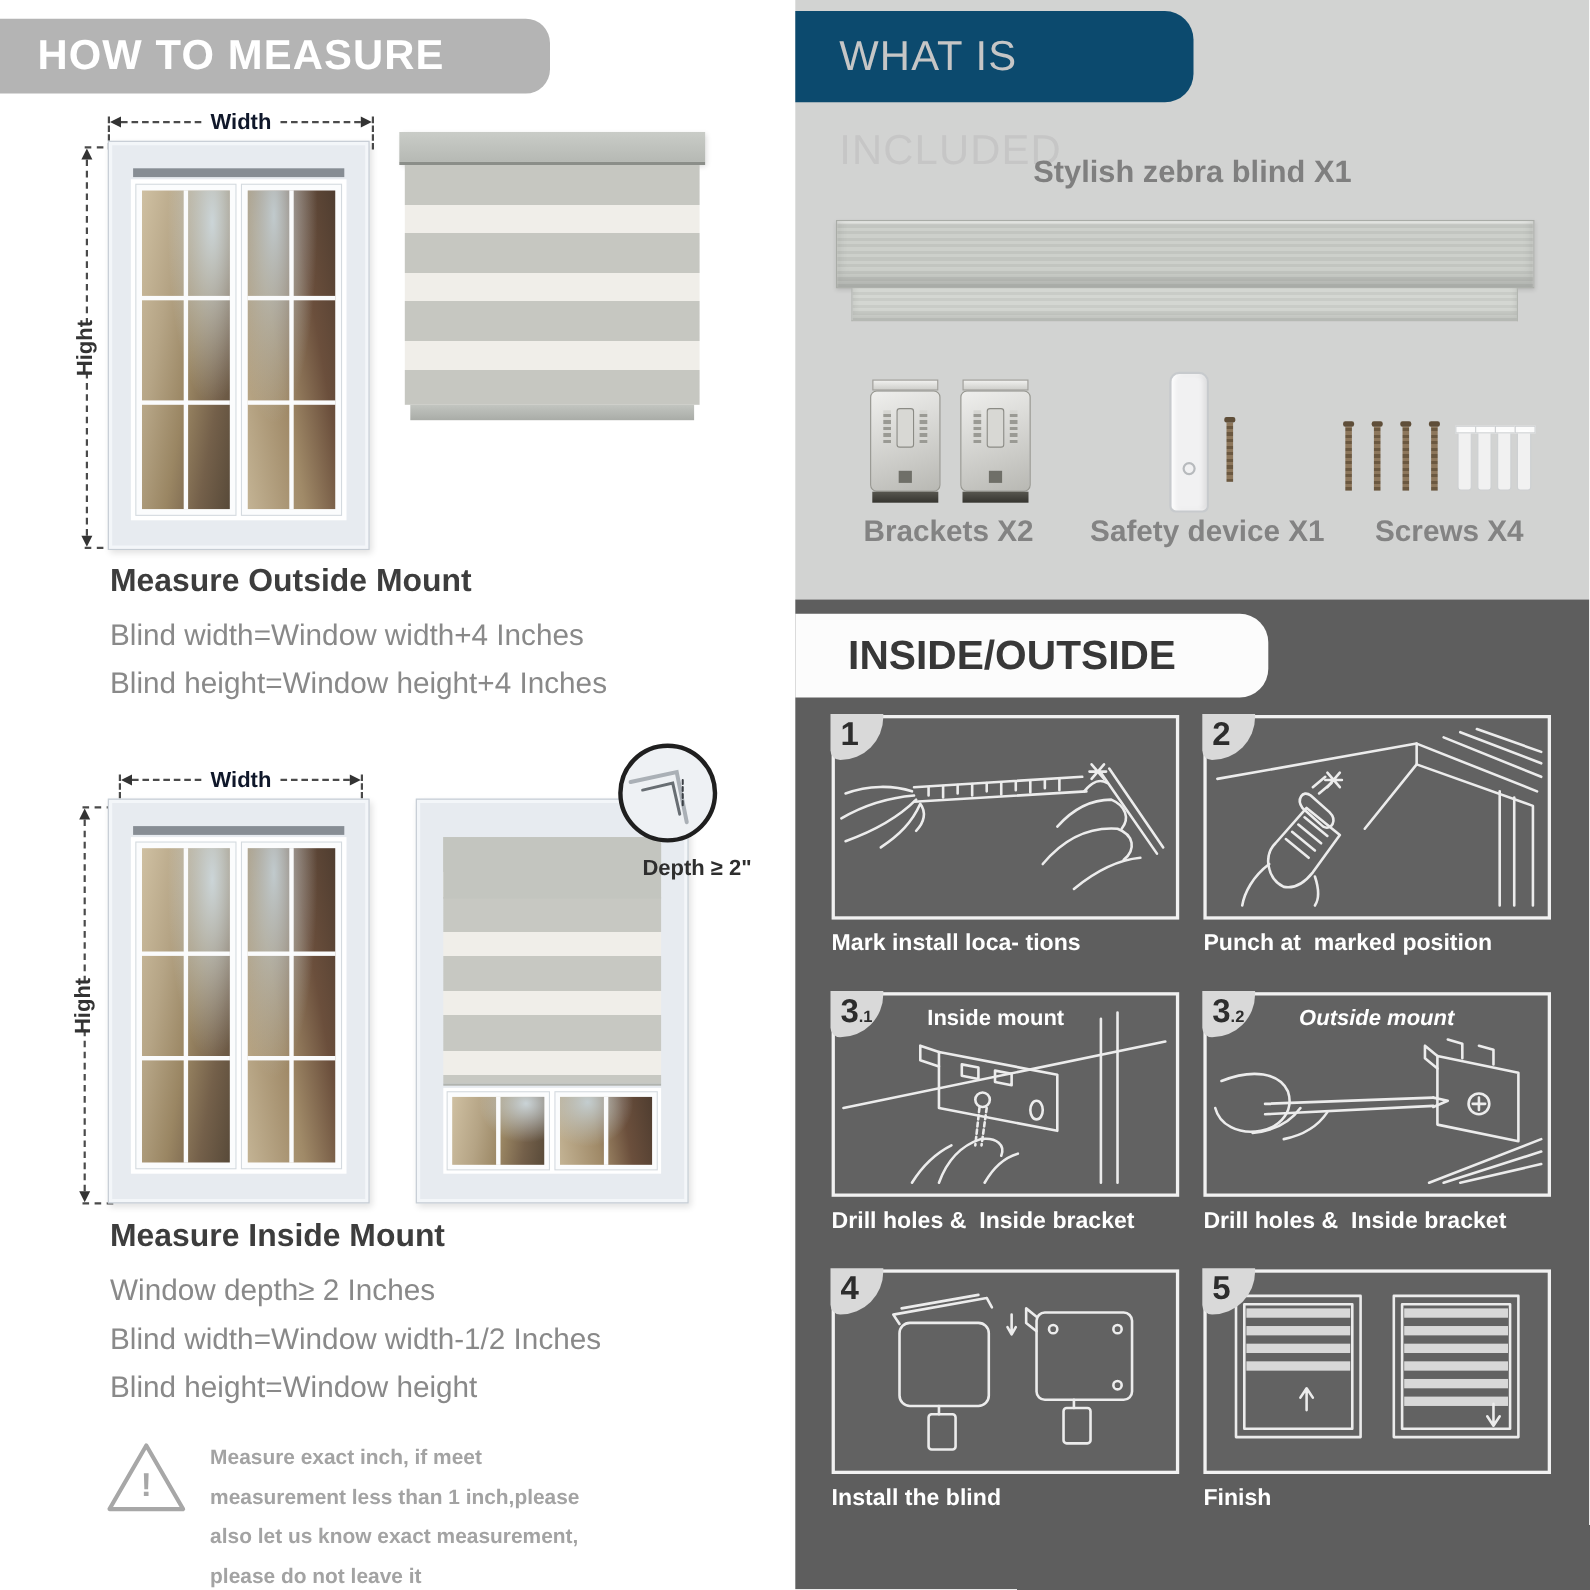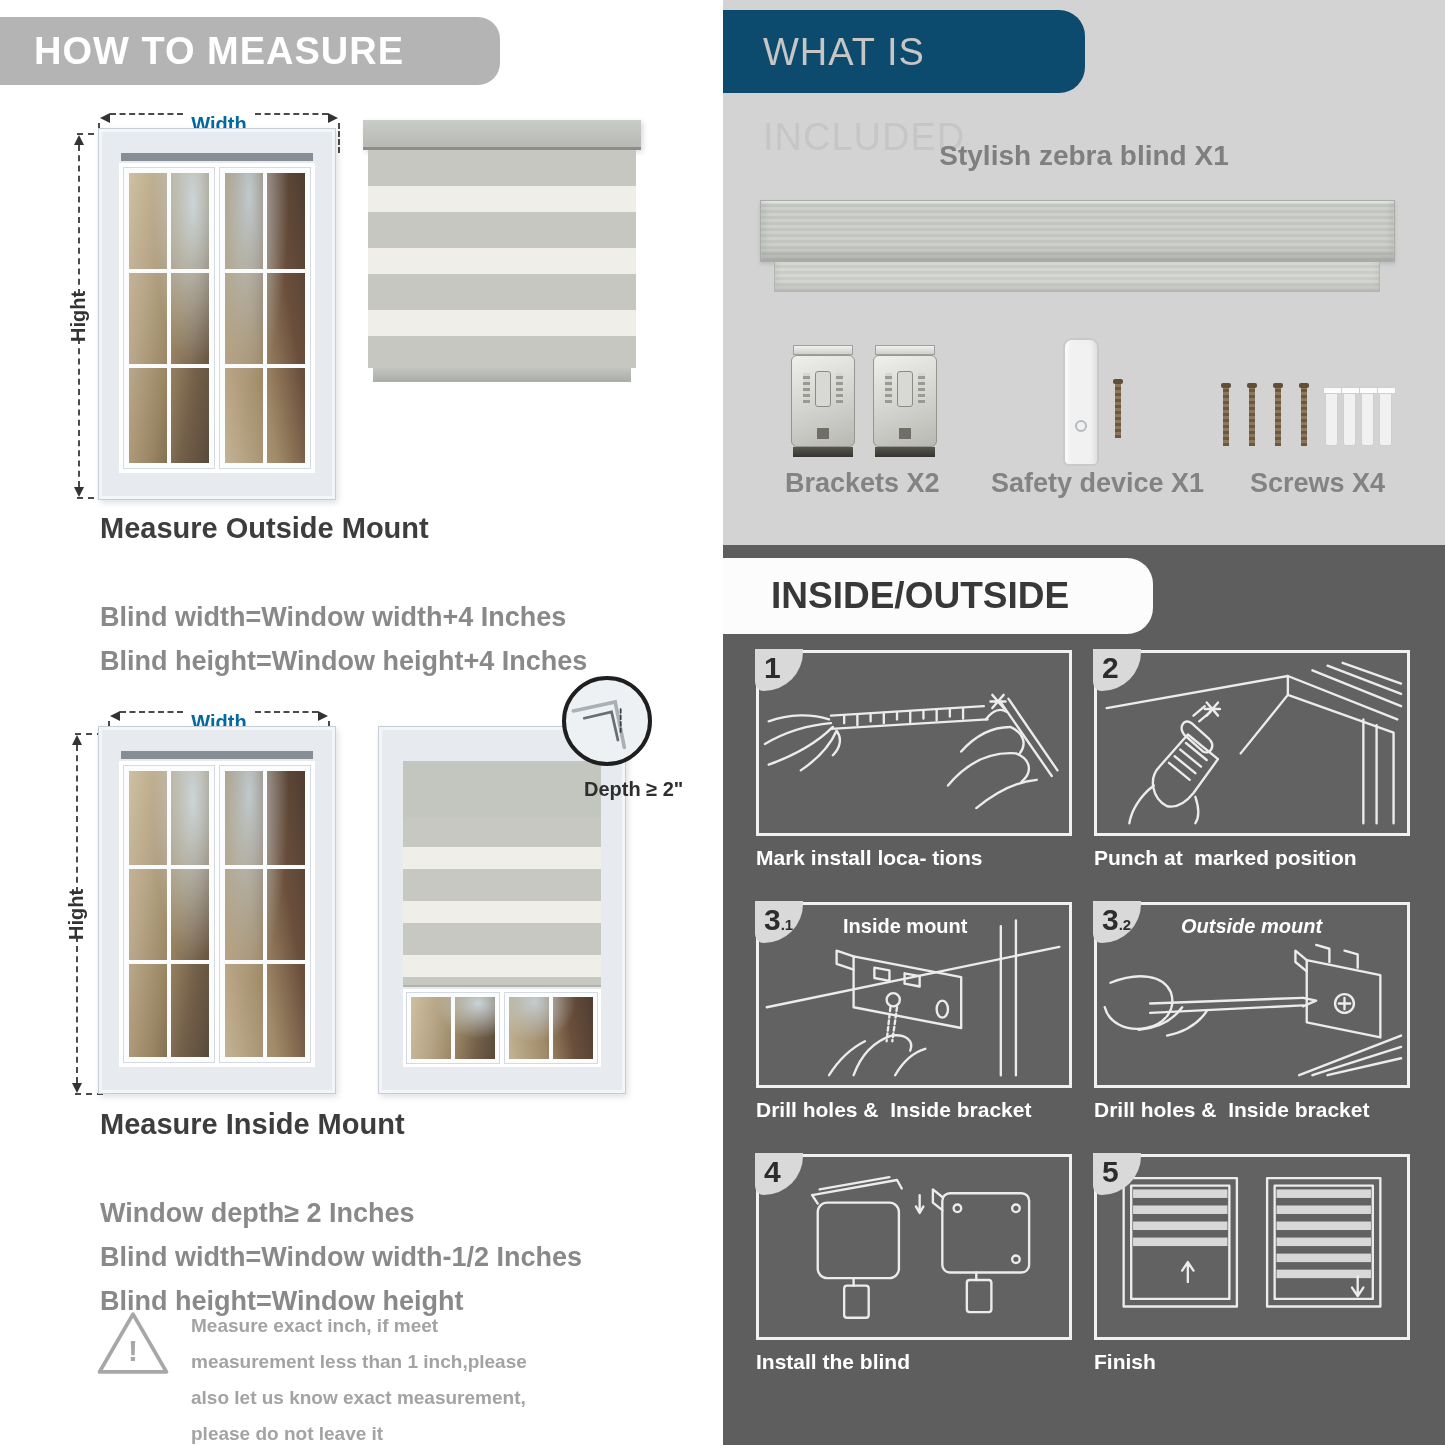--- a/index.html
+++ b/index.html
@@ -6,24 +6,24 @@
   html,body { background:#ffffff; }
   body { font-family:"Liberation Sans", sans-serif; }
   .stage { position:relative; width:1445px; height:1445px; background:#ffffff; overflow:hidden; }
 
   
   .hdr-left { position:absolute; left:0; top:17px; width:500px; height:68px;
     background:#b4b4b4; border-radius:0 22px 22px 0; color:#ffffff;
     font-size:38px; font-weight:bold; line-height:68px; padding-left:34px; letter-spacing:1px; }
 
   .sec-title { position:absolute; color:#3d3d3d; font-size:29px; font-weight:bold; }
-  .sec-line  { position:absolute; color:#898989; font-size:27px; font-weight:bold;margin-top:40px; }
-
-  
-  .hdim { position:absolute; display:flex; color:#0369a1; height:22px;margin-top:13px; }
+  .sec-line  { position:absolute; color:#898989; font-size:27px; font-weight:normal; }
+
+  
+  .hdim { position:absolute; display:flex; align-items:center; color:#0f172a; height:22px; }
   .hdim .seg { flex:1; border-top:2px dashed #4a4a4a; }
   .hdim .lbl { padding:0 8px; font-size:20px; font-weight:bold; white-space:nowrap; }
   .tri { width:0; height:0; }
   .tri.left  { border-right:10px solid #333; border-top:5px solid transparent; border-bottom:5px solid transparent; }
   .tri.right { border-left:10px solid #333;  border-top:5px solid transparent; border-bottom:5px solid transparent; }
   .tri.up    { border-bottom:10px solid #333; border-left:5px solid transparent; border-right:5px solid transparent; }
   .tri.down  { border-top:10px solid #333;   border-left:5px solid transparent; border-right:5px solid transparent; }
   .tickV { width:0; height:30px; border-left:2px dashed #4a4a4a; transform:translateY(10px); }
   .vdim { position:absolute; width:26px; display:flex; flex-direction:column; align-items:center; }
   .vdim .seg { flex:1; border-left:2px dashed #4a4a4a; }

